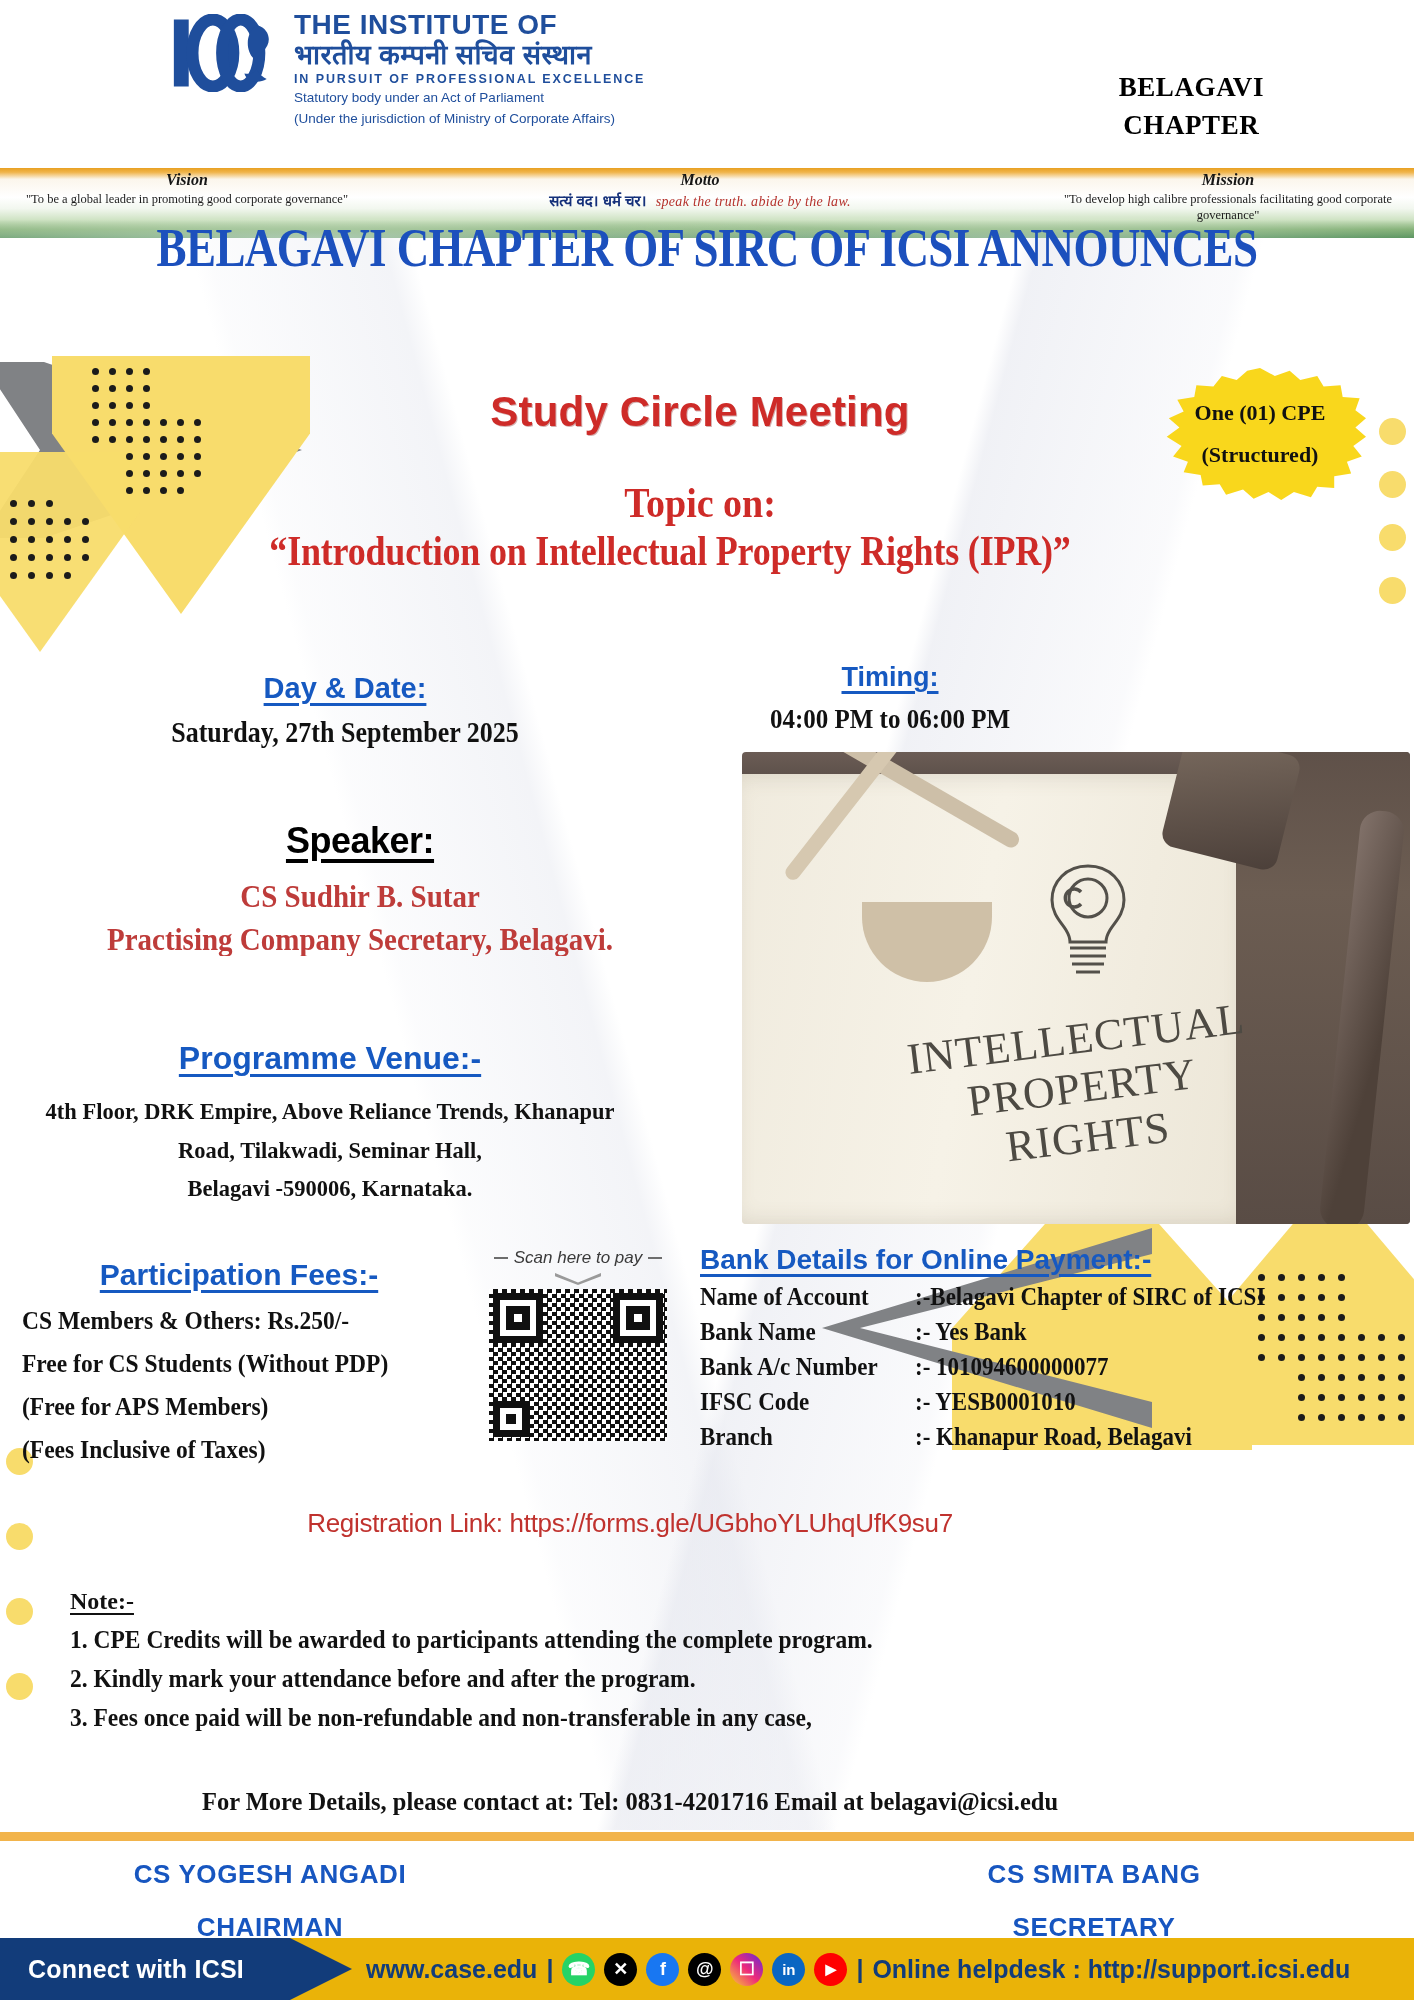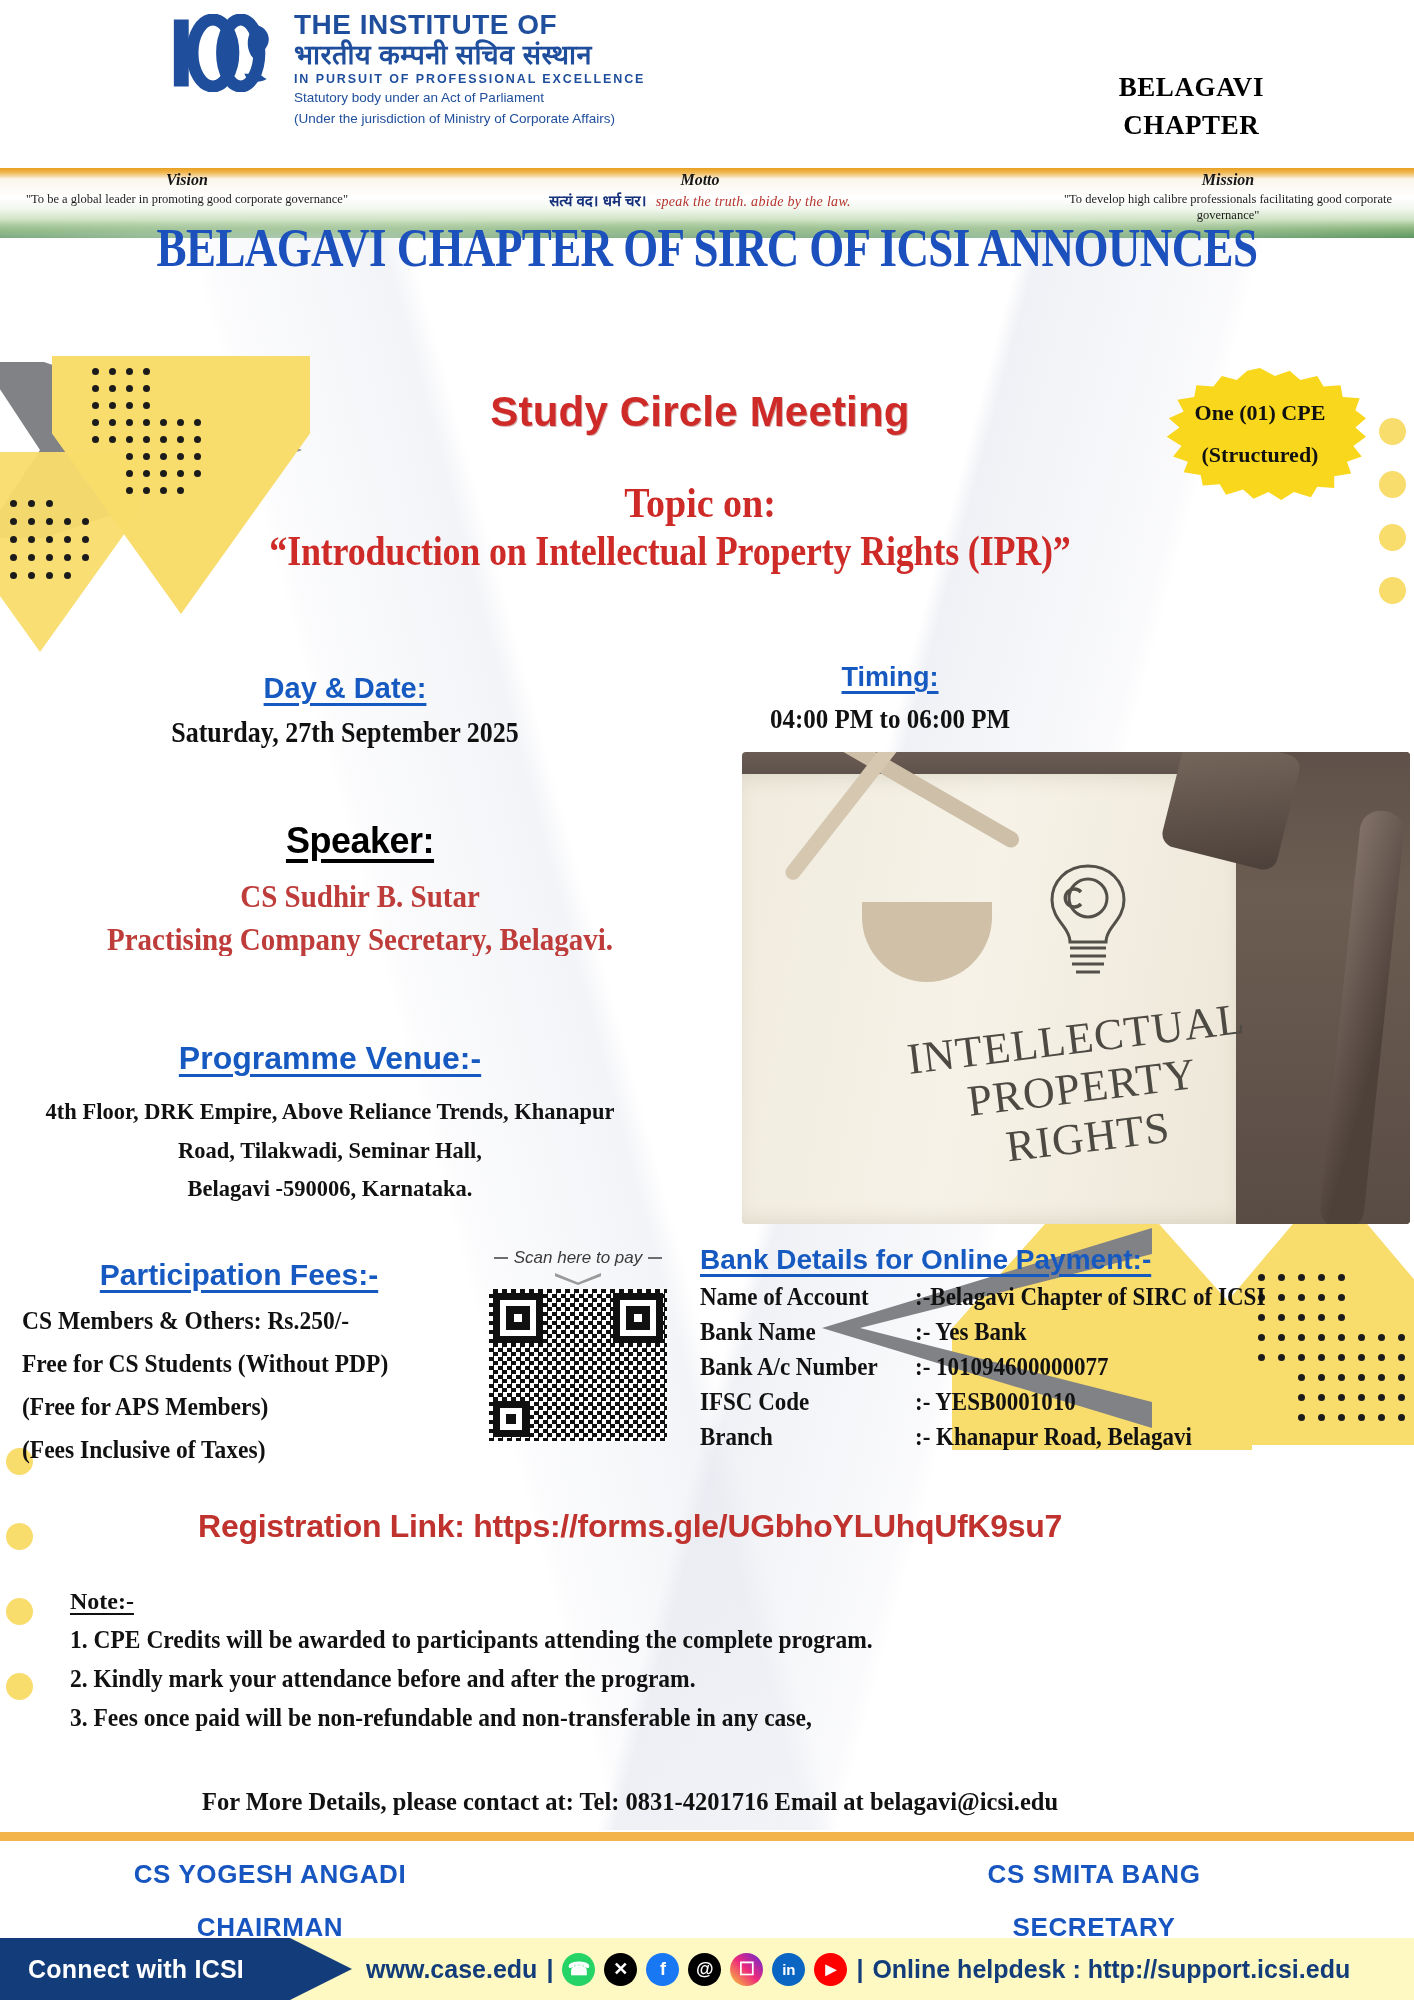--- a/index.html
+++ b/index.html
@@ -403,21 +403,21 @@
     line-height: 1.52; transform: scaleY(1.05);
   }
   .bank-row .k { width: 215px; flex: 0 0 215px; }
   .bank-row .v { flex: 1; }
 
   
   .reglink {
     position: absolute; left: 0; top: 1508px; width: 1260px;
     text-align: center;
     font-family: "Liberation Sans", sans-serif;
-    font-weight: 700; font-size: 32px; color: #C0322E;
+    font-weight: 400; font-size: 26px; color: #C0322E;
     letter-spacing: -.3px;
   }
 
   
   .notes { position: absolute; left: 70px; top: 1588px; width: 1100px; }
   .notes .nhdr {
     font-family: "Liberation Serif", serif;
     font-weight: 700; font-size: 24px; color: #111;
     text-decoration: underline; text-underline-offset: 4px;
     text-decoration-thickness: 2px;
@@ -447,21 +447,21 @@
     font-family: "Liberation Sans", sans-serif;
     font-weight: 700; font-size: 26px; color: #1756C0;
     line-height: 2.05; letter-spacing: .6px;
   }
   .sig-left { left: 20px; width: 500px; }
   .sig-right { right: 70px; width: 500px; }
 
   
   .footer {
     position: absolute; left: 0; bottom: 0; width: 1414px; height: 62px;
-    background: #fef9c3;
+    background: #eab308;
   }
   .footer-tab {
     position: absolute; left: 0; top: 0; height: 62px; width: 352px;
     background: #123C7A;
     clip-path: polygon(0 0, 290px 0, 352px 50%, 290px 100%, 0 100%);
     display: flex; align-items: center;
   }
   .footer-tab span {
     font-family: "Liberation Sans", sans-serif;
     font-weight: 700; font-size: 25px; color: #fff;

